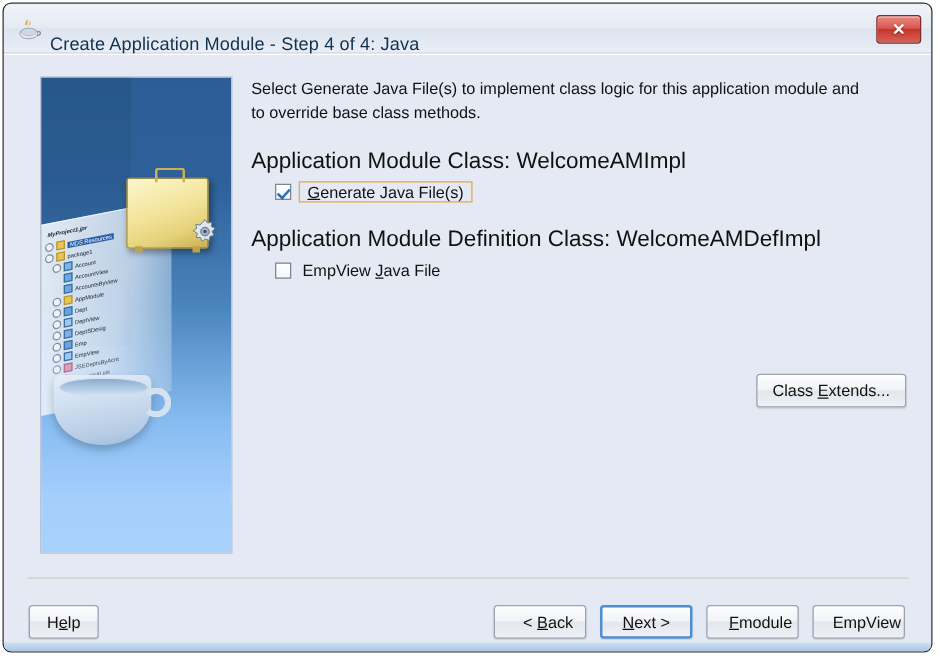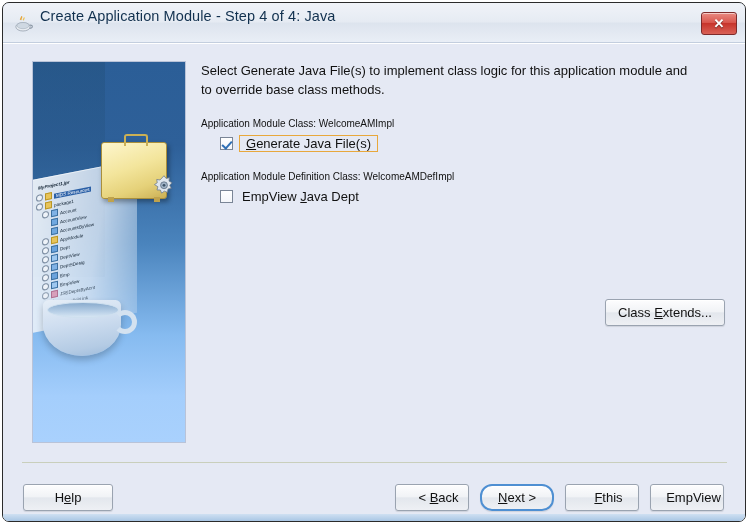--- a/index.html
+++ b/index.html
@@ -42,21 +42,21 @@
   .title-icon {
     position: absolute;
     left: 11px;
     top: 11px;
     width: 20px;
     height: 20px;
   }
   .title-text {
     position: absolute;
     left: 37px;
-    top: 5px;
+    top: 25px;
     font-size: 14.5px;
     color: #12314f;
     letter-spacing: 0.1px;
     white-space: nowrap;
   }
   .close-btn {
     position: absolute;
     right: 8px;
     top: 9px;
     width: 34px;
@@ -241,21 +241,21 @@
     top: 17px;
     width: 520px;
   }
   .intro {
     font-size: 13px;
     color: #111111;
     line-height: 19px;
     width: 500px;
   }
   .label-line {
-    font-size: 10px;
+    font-size: 18px;
     color: #111111;
     margin-top: 19px;
   }
   .check-row {
     display: flex;
     align-items: center;
     margin-top: 6px;
     margin-left: 19px;
   }
   .cbox {
@@ -333,32 +333,32 @@
     position: absolute;
     left: 0;
     top: 428px;
     width: 100%;
     height: 52px;
   }
   .help-btn {
     position: absolute;
     left: 20px;
     top: 12px;
-    width: 90px;
+    width: 56px;
     text-align: center;
   }
   .nav-btns {
     position: absolute;
     right: 21px;
     top: 12px;
     display: flex;
     gap: 11px;
   }
   .nav-btns .btn { width: 74px; text-align: center; padding-left: 13px; padding-right: 0; }
-  .nav-btns .btn.default-btn { width: 74px; padding-left: 0; padding-right: 0; border-radius: 12px; }
+  .nav-btns .btn.default-btn { width: 74px; padding-left: 0; padding-right: 0; }
   .bottom-edge {
     position: absolute;
     left: 0;
     bottom: 0;
     width: 100%;
     height: 7px;
     background: linear-gradient(180deg, #cfe0f2 0%, #a9c6e4 100%);
   }
 </style>
 </head>
@@ -429,38 +429,38 @@
 
       <div class="check-row">
         <div class="cbox checked"></div>
         <div class="cb-label focused"><u class="mn">G</u><span>enerate Java File(s)</span></div>
       </div>
 
       <div class="label-line">Application Module Definition Class: WelcomeAMDefImpl</div>
 
       <div class="check-row">
         <div class="cbox"></div>
-        <div class="cb-label"><span>EmpView </span><u class="mn">J</u><span>ava Dept</span></div>
+        <div class="cb-label"><span>EmpView </span><u class="mn">J</u><span>ava File</span></div>
       </div>
 
       <div class="class-extends-wrap">
         <button class="btn"><span>Class </span><u class="mn">E</u><span>xtends...</span></button>
       </div>
 
     </div>
 
     <div class="sep"></div>
 
     <div class="footer">
       <button class="btn help-btn"><span>H</span><u class="mn">e</u><span>lp</span></button>
 
       <div class="nav-btns">
         <button class="btn"><span>&lt; </span><u class="mn">B</u><span>ack</span></button>
         <button class="btn default-btn"><span></span><u class="mn">N</u><span>ext &gt;</span></button>
-        <button class="btn"><span></span><u class="mn">F</u><span>this</span></button>
+        <button class="btn"><span></span><u class="mn">F</u><span>module</span></button>
         <button class="btn"><span>EmpView</span></button>
       </div>
     </div>
 
   </div>
 
   <div class="bottom-edge"></div>
 </div>
 
 </body></html>

